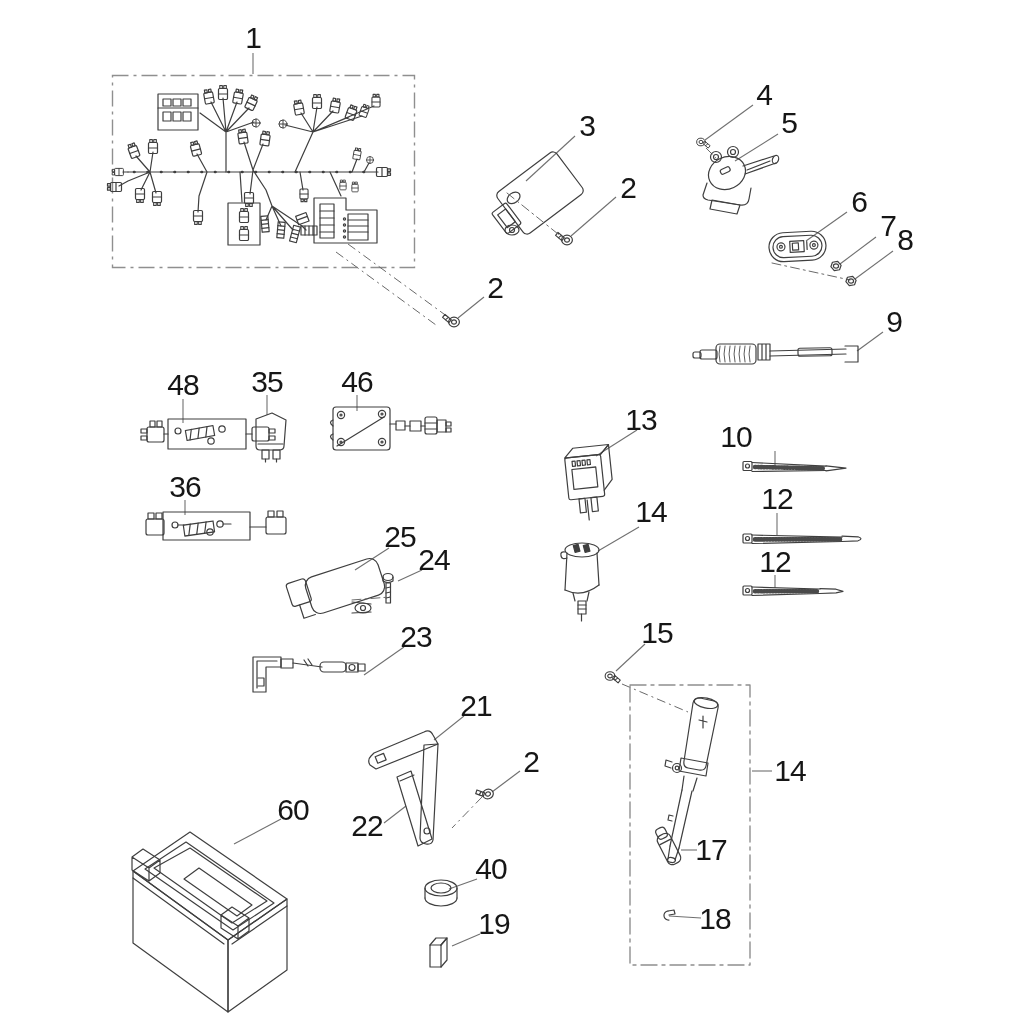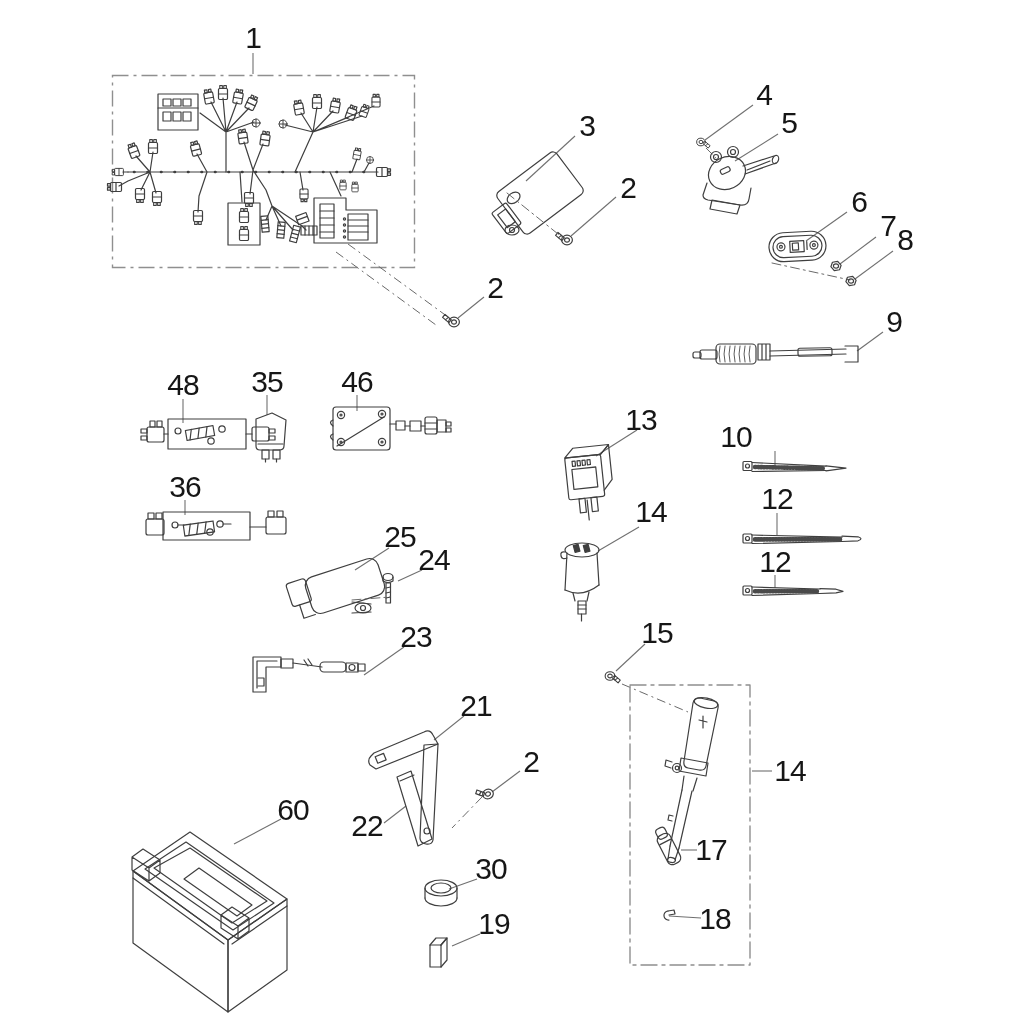--- a/index.html
+++ b/index.html
@@ -481,21 +481,21 @@
   <div class="lbl" style="left:736px;top:437px">10</div>
   <div class="lbl" style="left:777px;top:499px">12</div>
   <div class="lbl" style="left:775px;top:562px">12</div>
   <div class="lbl" style="left:641px;top:420px">13</div>
   <div class="lbl" style="left:651px;top:512px">14</div>
   <div class="lbl" style="left:657px;top:633px">15</div>
   <div class="lbl" style="left:790px;top:771px">14</div>
   <div class="lbl" style="left:711px;top:850px">17</div>
   <div class="lbl" style="left:715px;top:919px">18</div>
   <div class="lbl" style="left:494px;top:924px">19</div>
-  <div class="lbl" style="left:491px;top:869px">30</div>
+  <div class="lbl" style="left:491px;top:869px">40</div>
   <div class="lbl" style="left:476px;top:706px">21</div>
   <div class="lbl" style="left:367px;top:826px">22</div>
   <div class="lbl" style="left:416px;top:637px">23</div>
   <div class="lbl" style="left:434px;top:560px">24</div>
   <div class="lbl" style="left:400px;top:537px">25</div>
   <div class="lbl" style="left:357px;top:382px">46</div>
   <div class="lbl" style="left:267px;top:382px">35</div>
   <div class="lbl" style="left:183px;top:385px">48</div>
   <div class="lbl" style="left:185px;top:487px">36</div>
   <div class="lbl" style="left:293px;top:810px">60</div>

